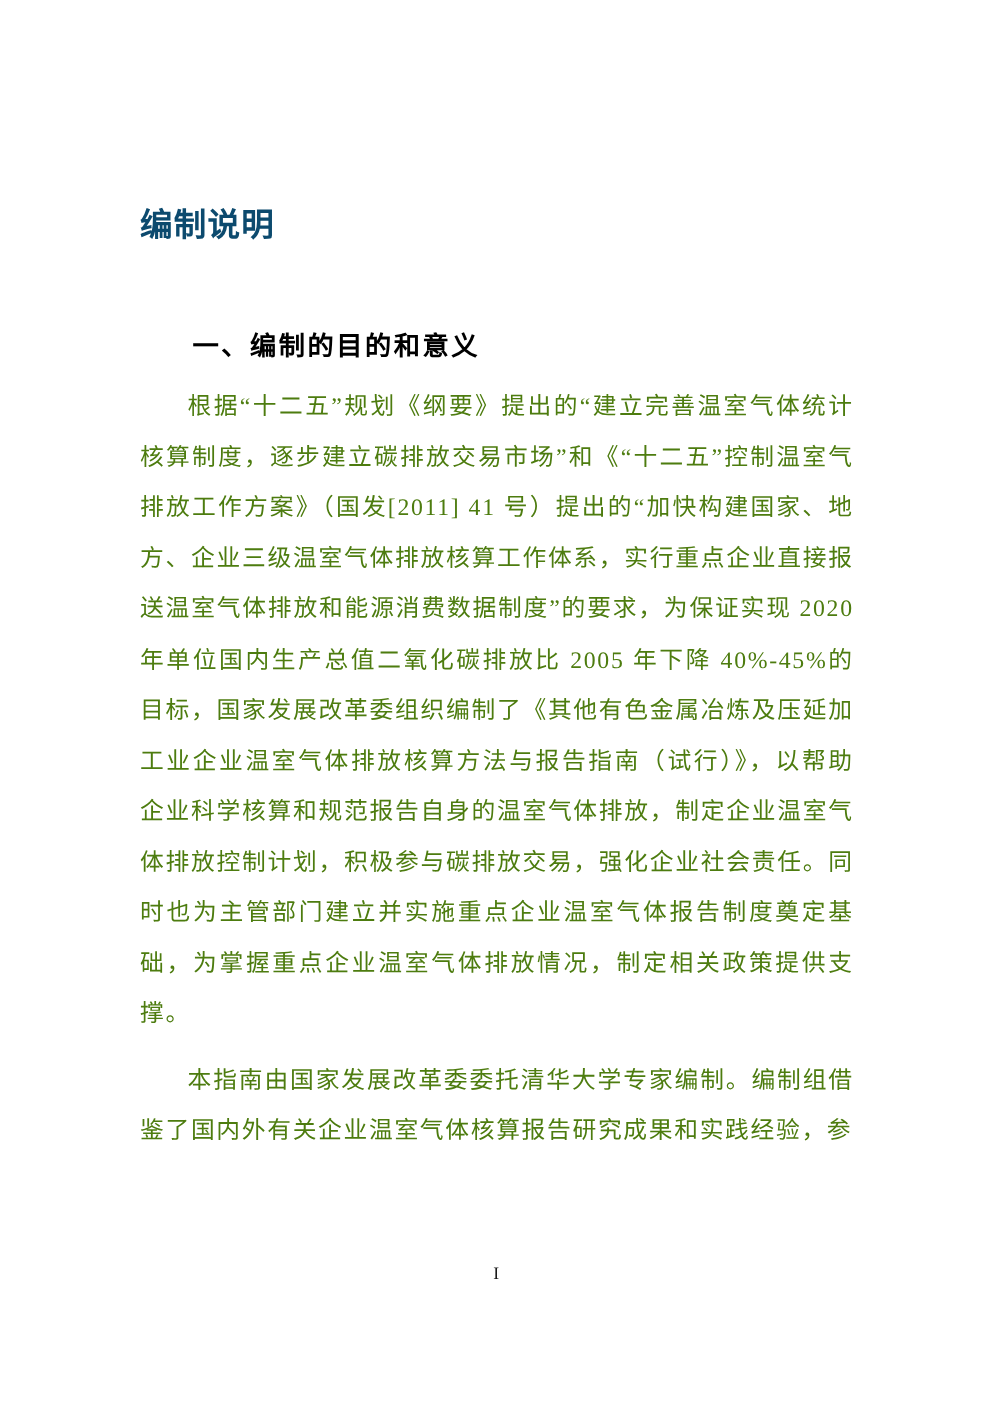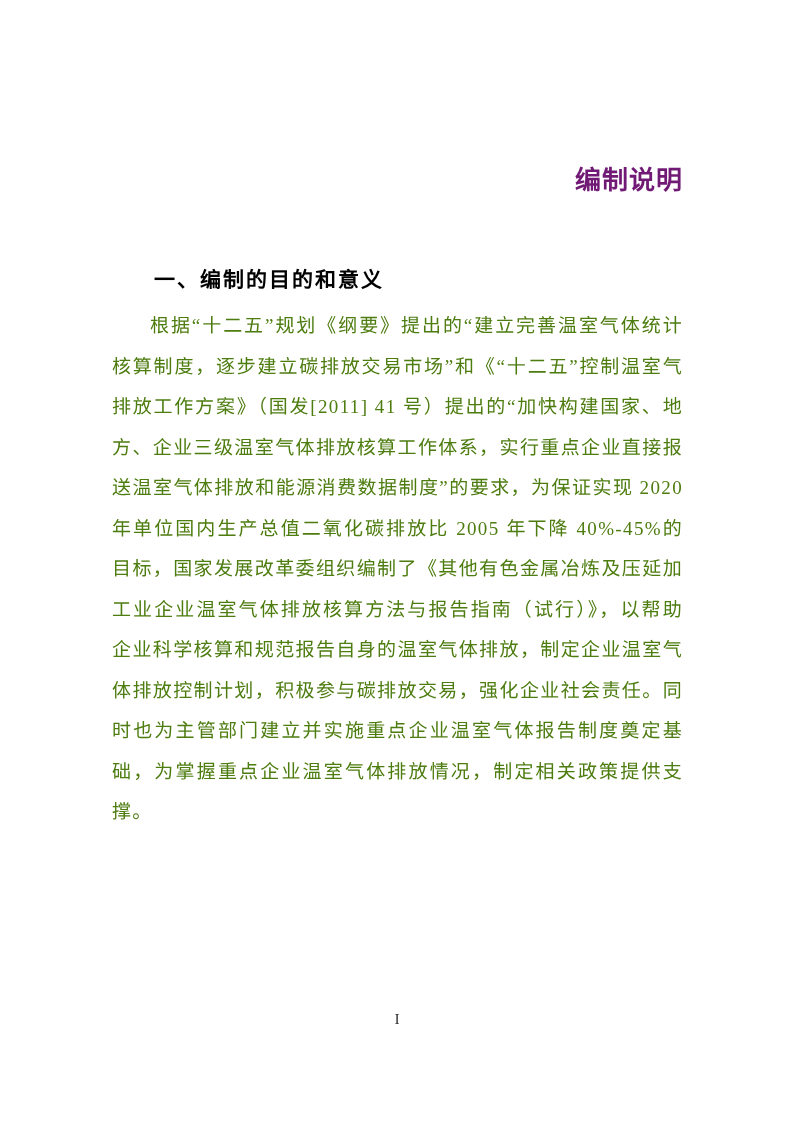--- a/index.html
+++ b/index.html
@@ -19,30 +19,30 @@
     overflow: hidden;
     font-family: "Liberation Serif", serif;
   }
   .doc-title {
     margin: 0;
     font-family: "Liberation Sans", sans-serif;
     font-weight: 700;
     font-size: 26px;
     line-height: 40px;
     letter-spacing: 1px;
-    text-align: right;
-    color: #701a75;
+    text-align: left;
+    color: #0c4a6e;
   }
   .doc-section {
     margin: 0;
     padding: 0;
   }
   .section-heading {
     margin: 36px 0 12px 0;
-    font-family: Liberation Serif, serif;
+    font-family: Liberation Mono, monospace;
     font-weight: 700;
     font-size: 21px;
     line-height: 28px;
     letter-spacing: 2px;
     text-indent: 2em;
     color: #000000;
   }
   .doc-section:first-of-type .section-heading {
     margin-top: 66px;
   }
@@ -76,19 +76,20 @@
 <div class="page">
 
   <h1 class="doc-title">编制说明</h1>
 
   <section class="doc-section">
     <h2 class="section-heading">一、编制的目的和意义</h2>
     <p class="body-paragraph">根据“十二五”规划《纲要》提出的“建立完善温室气体统计核算制度，逐步建立碳排放交易市场”和《“十二五”控制温室气排放工作方案》（国发[2011] 41 号）提出的“加快构建国家、地方、企业三级温室气体排放核算工作体系，实行重点企业直接报送温室气体排放和能源消费数据制度”的要求，为保证实现 2020 年单位国内生产总值二氧化碳排放比 2005 年下降 40%-45%的目标，国家发展改革委组织编制了《其他有色金属冶炼及压延加工业企业温室气体排放核算方法与报告指南（试行）》，以帮助企业科学核算和规范报告自身的温室气体排放，制定企业温室气体排放控制计划，积极参与碳排放交易，强化企业社会责任。同时也为主管部门建立并实施重点企业温室气体报告制度奠定基础，为掌握重点企业温室气体排放情况，制定相关政策提供支撑。</p>
   </section>
 
   <section class="doc-section">
+    <p class="body-paragraph">本指南由国家发展改革委委托清华大学专家编制。编制组借鉴了国内外有关企业温室气体核算报告研究成果和实践经验，参</p>
   </section>
 
   <div class="page-footer">
     <span class="page-number">I</span>
   </div>
 
 </div>
 
 </body></html>

